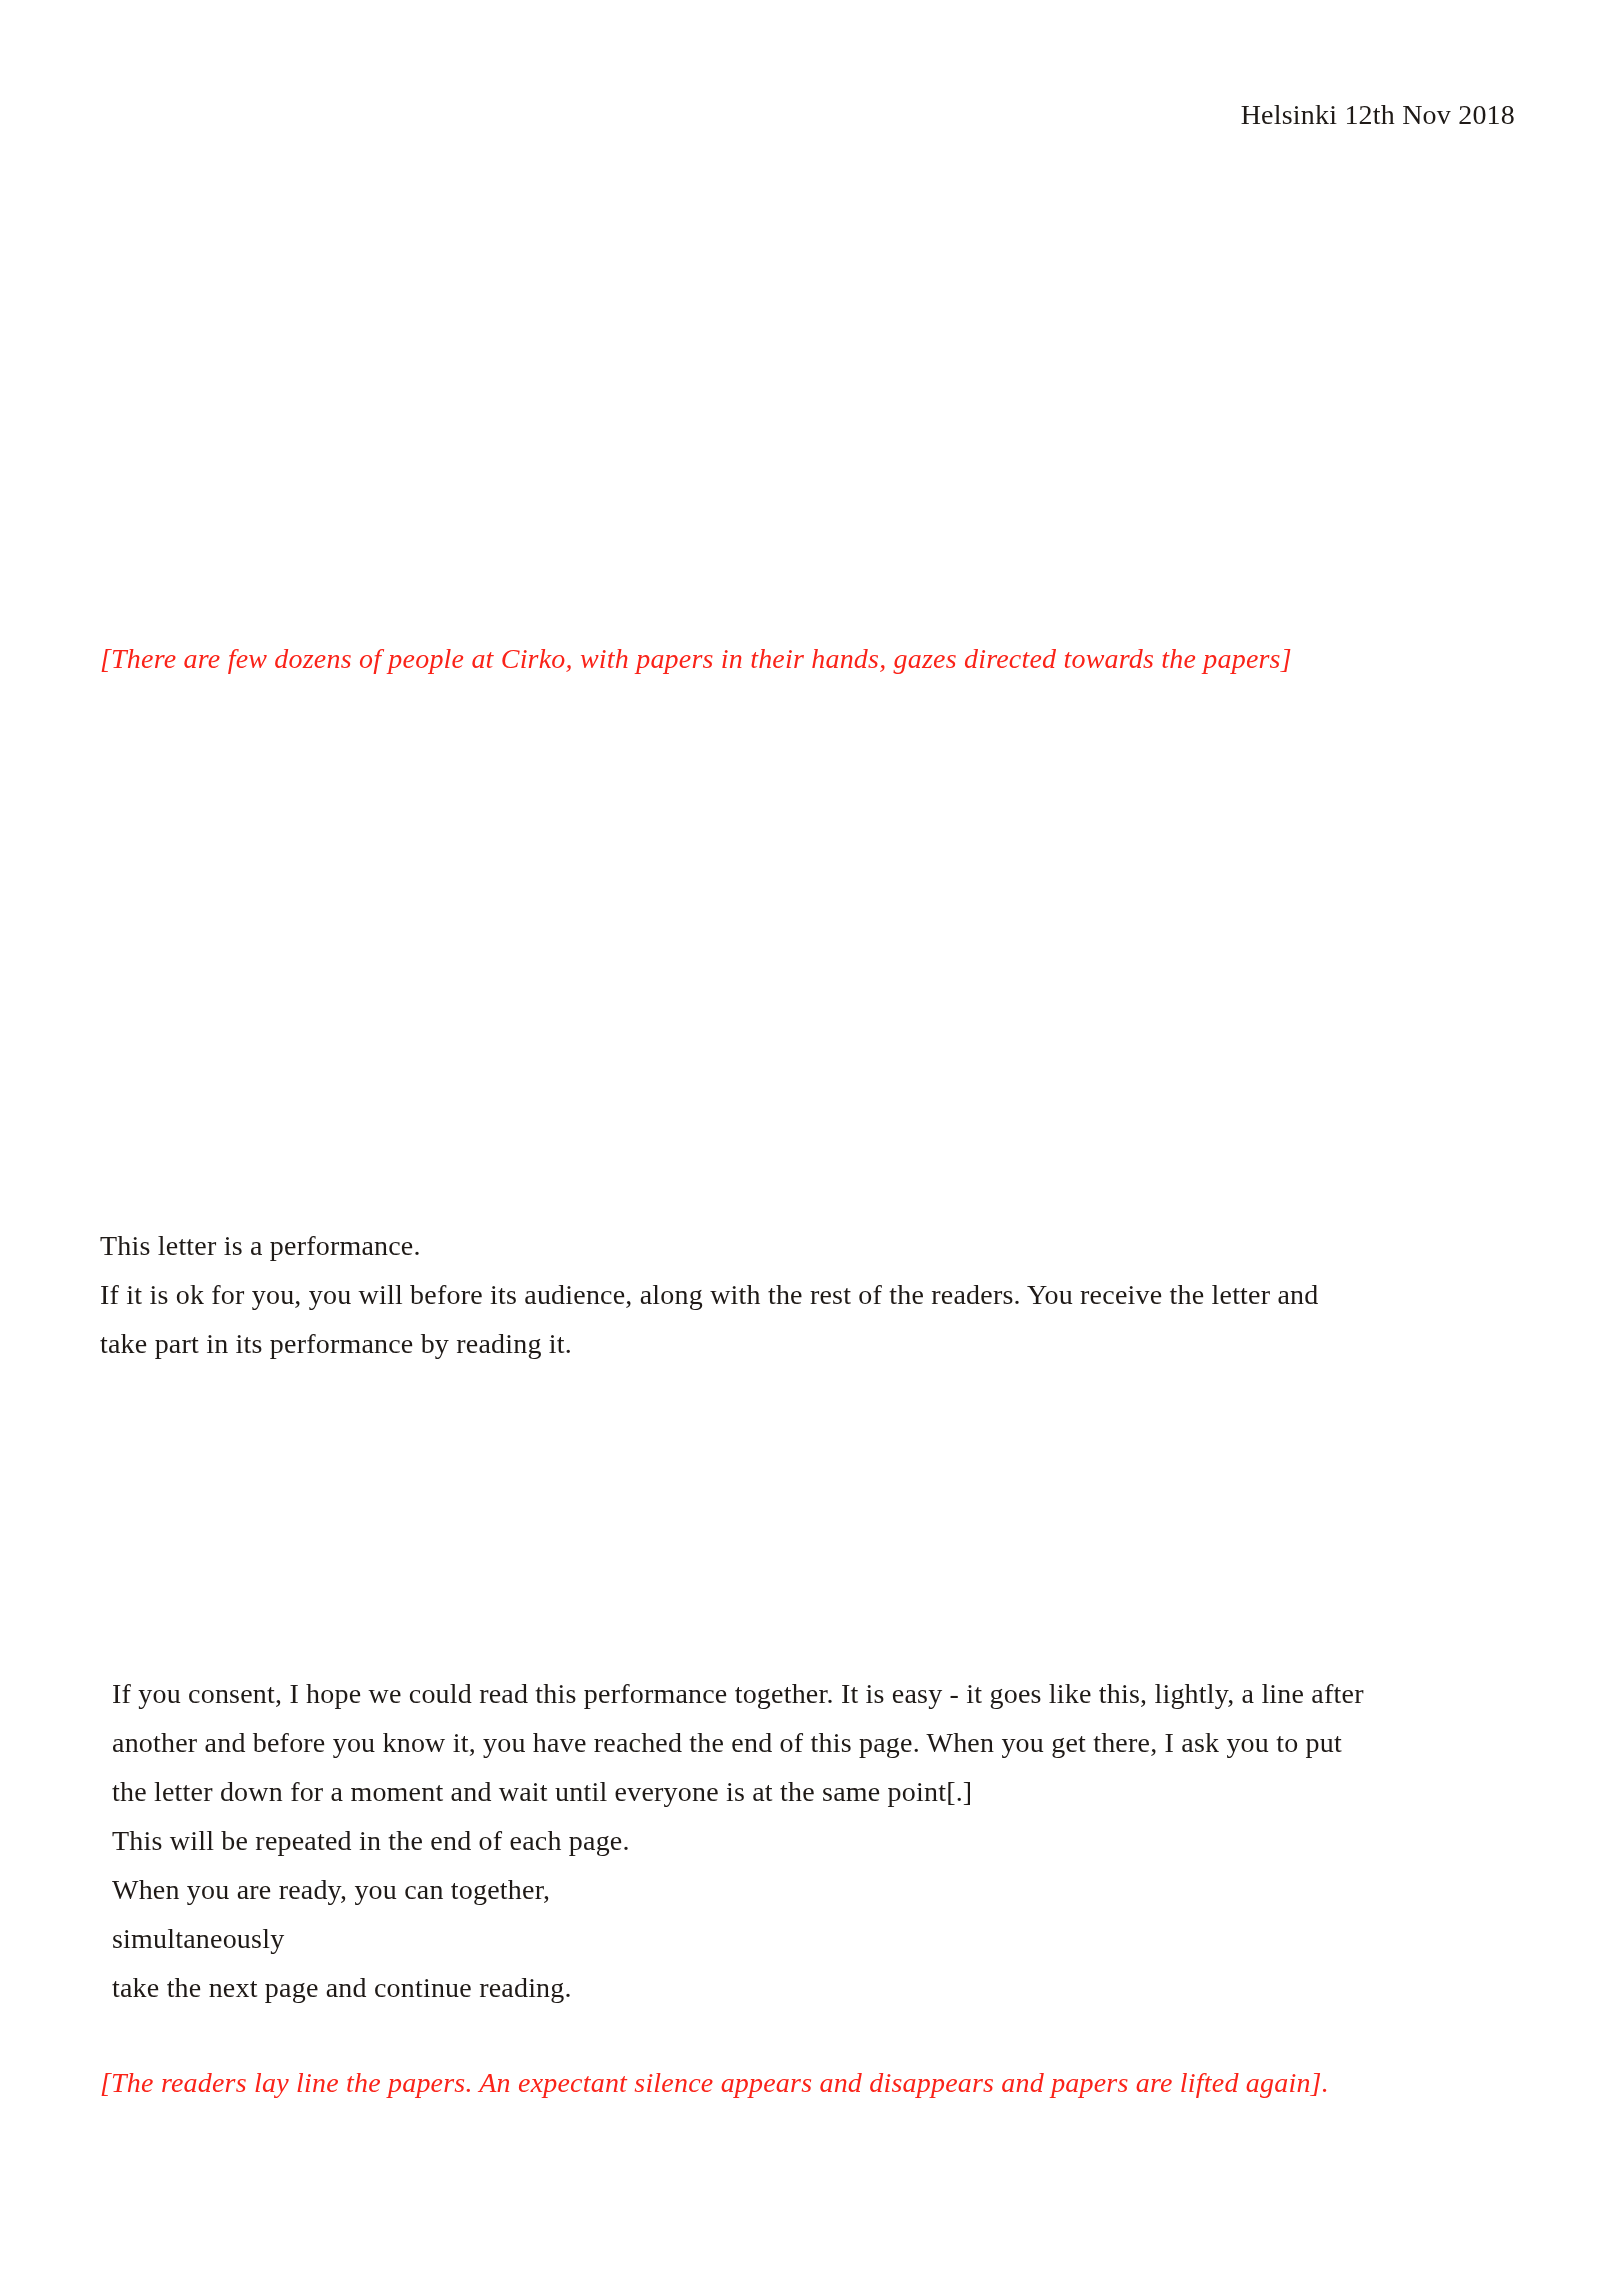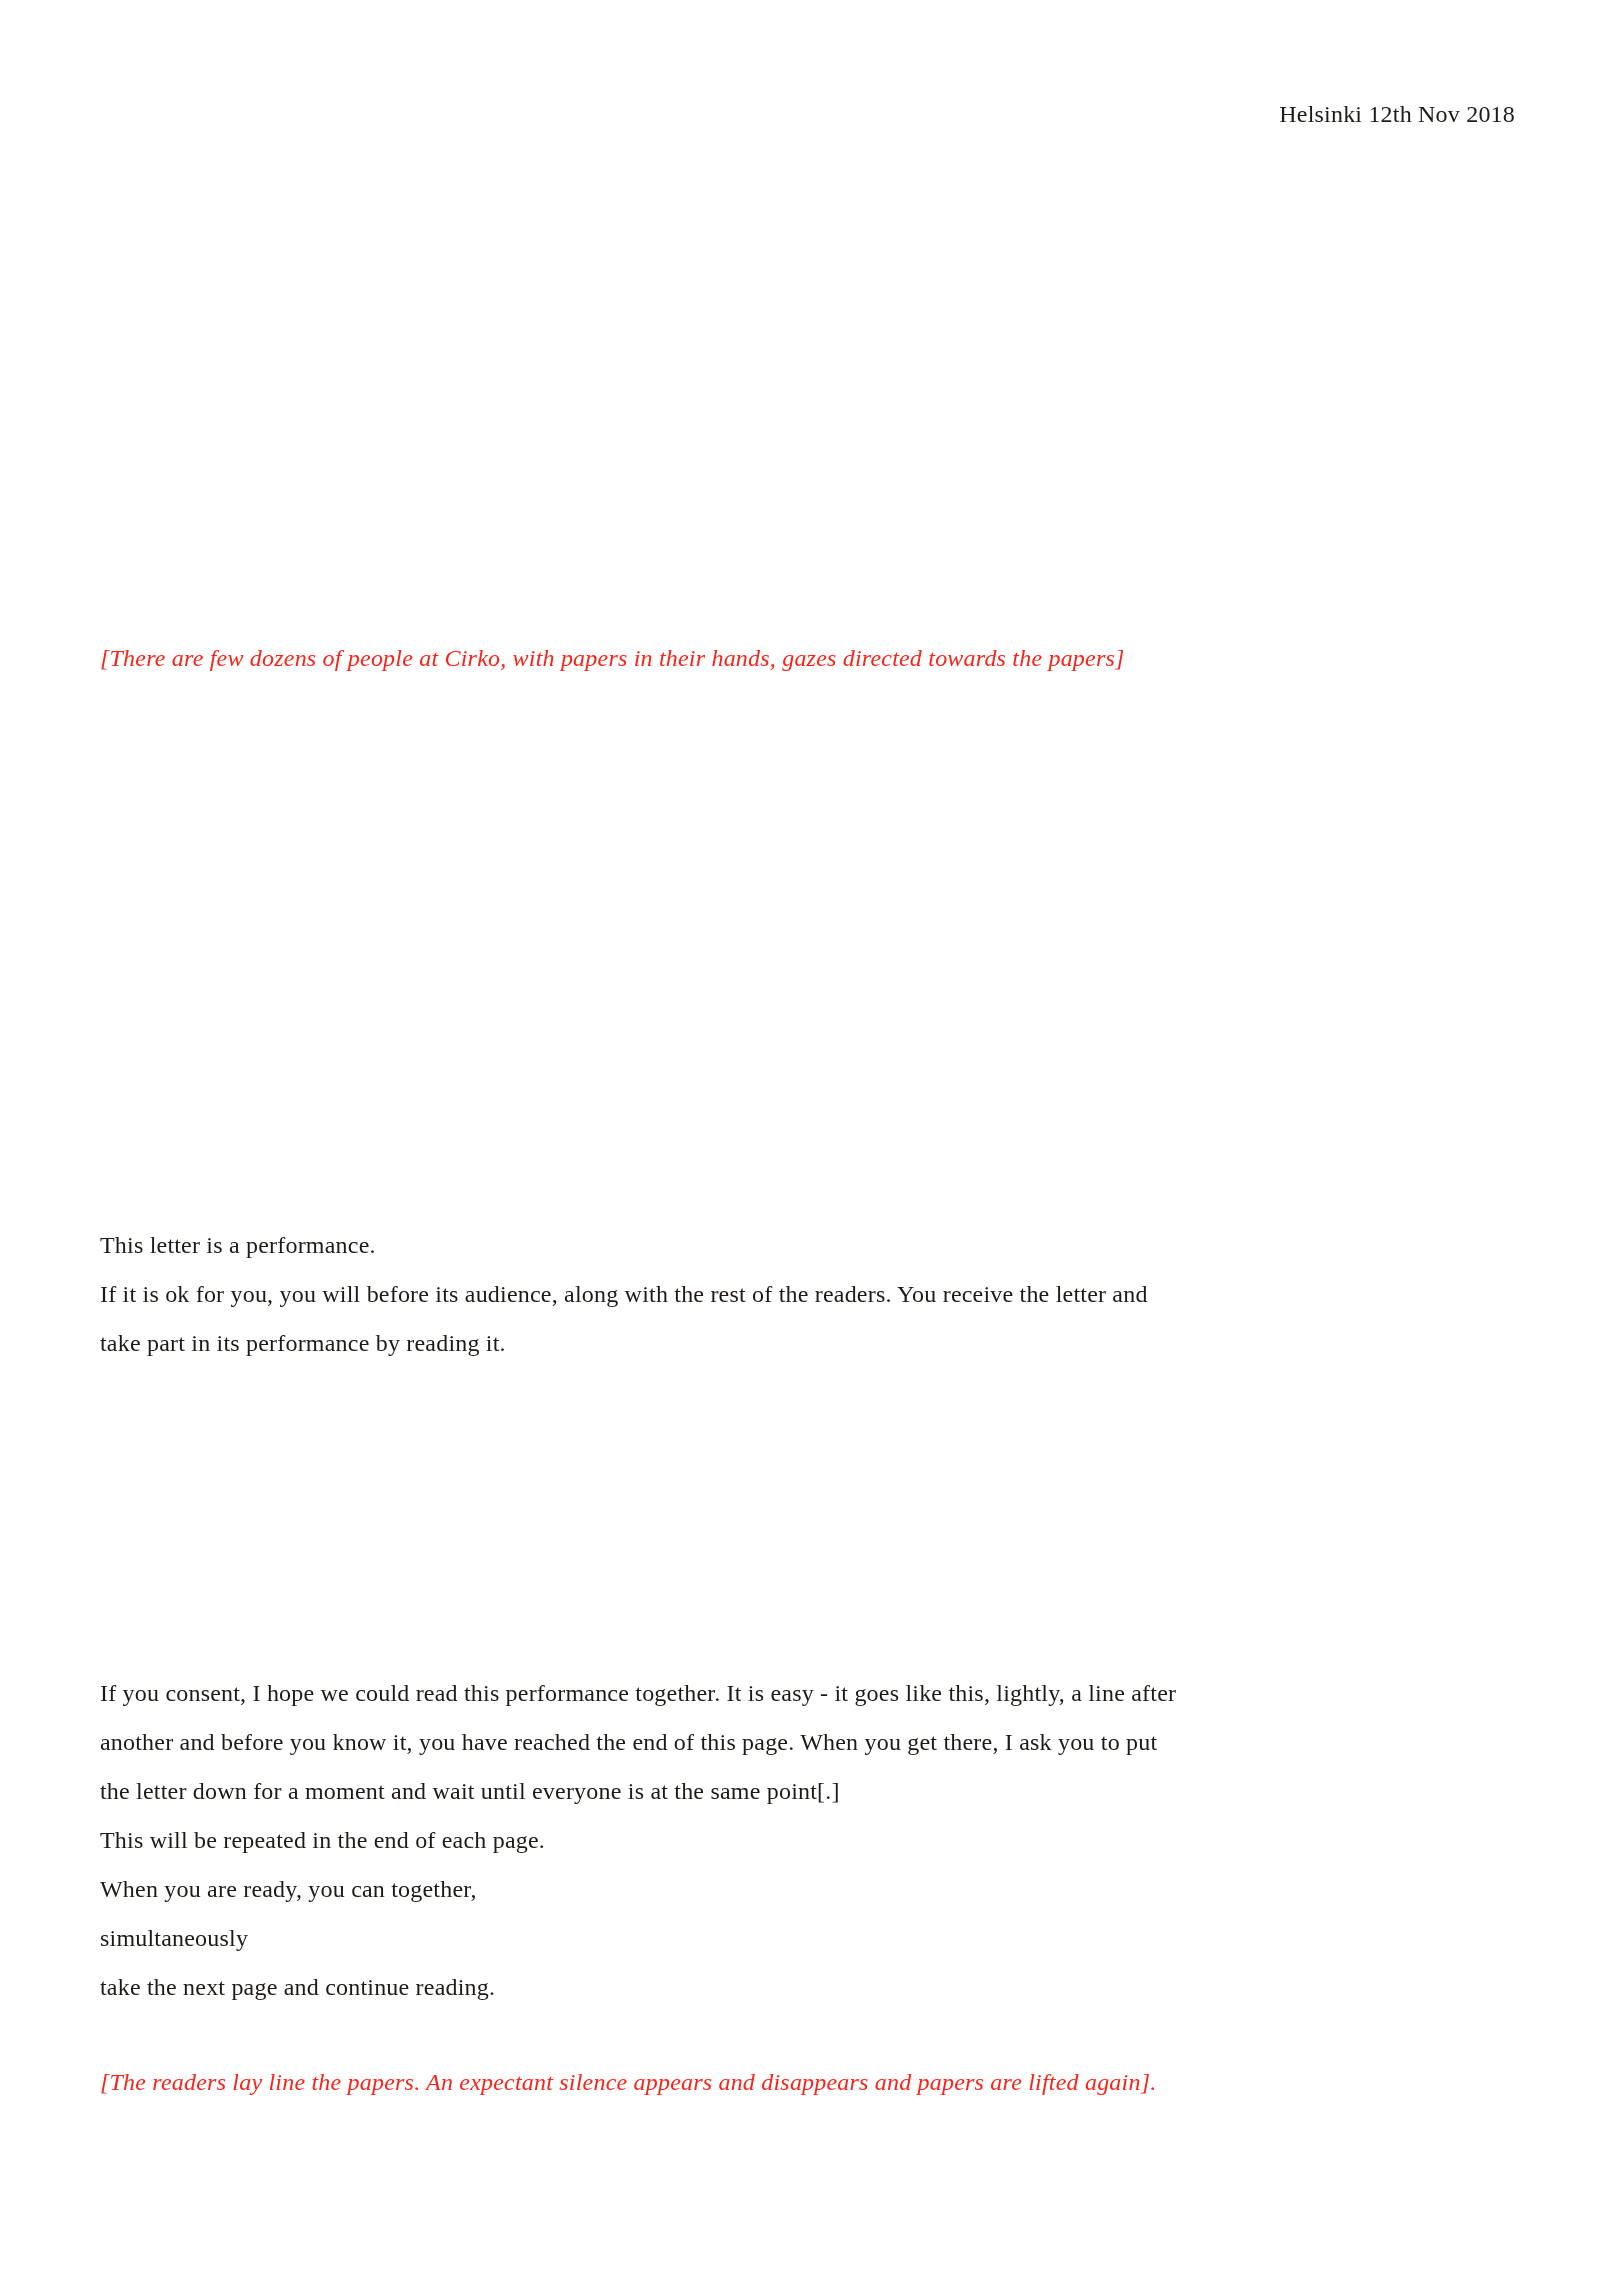--- a/index.html
+++ b/index.html
@@ -16,21 +16,21 @@
   .page {
     position: absolute;
     inset: 0;
     background: var(--page-bg, #ffffff);
     overflow: hidden;
   }
   .block {
     position: absolute;
     left: 100px;
     right: 106px;
-    font-size: 24px;
+    font-size: 28px;
     line-height: 49px;
     color: var(--text-color, #1f1a17);
     white-space: pre-line;
     letter-spacing: 0.2px;
   }
   .dateline {
     text-align: right;
   }
   .stage {
     font-style: italic;
@@ -48,21 +48,21 @@
   <div class="block stage" style="top: 634px;">[There are few dozens of people at Cirko, with papers in their hands, gazes directed towards the papers]</div>
 
 
 
 
   <div class="block" style="top: 1221px;">This letter is a performance.
 If it is ok for you, you will before its audience, along with the rest of the readers. You receive the letter and
 take part in its performance by reading it.</div>
 
 
-  <div class="block" style="top: 1669px;">If you consent, I hope we could read this performance together. It is easy - it goes like this, lightly, a line after
+  <div class="block" style="top: 1669px; margin-left: 12px;">If you consent, I hope we could read this performance together. It is easy - it goes like this, lightly, a line after
 another and before you know it, you have reached the end of this page. When you get there, I ask you to put
 the letter down for a moment and wait until everyone is at the same point[.]
 This will be repeated in the end of each page.
 When you are ready, you can together,
 simultaneously
 take the next page and continue reading.</div>
 
   <div class="block stage" style="top: 2058px;">[The readers lay line the papers. An expectant silence appears and disappears and papers are lifted again].</div>
 
 </div>

